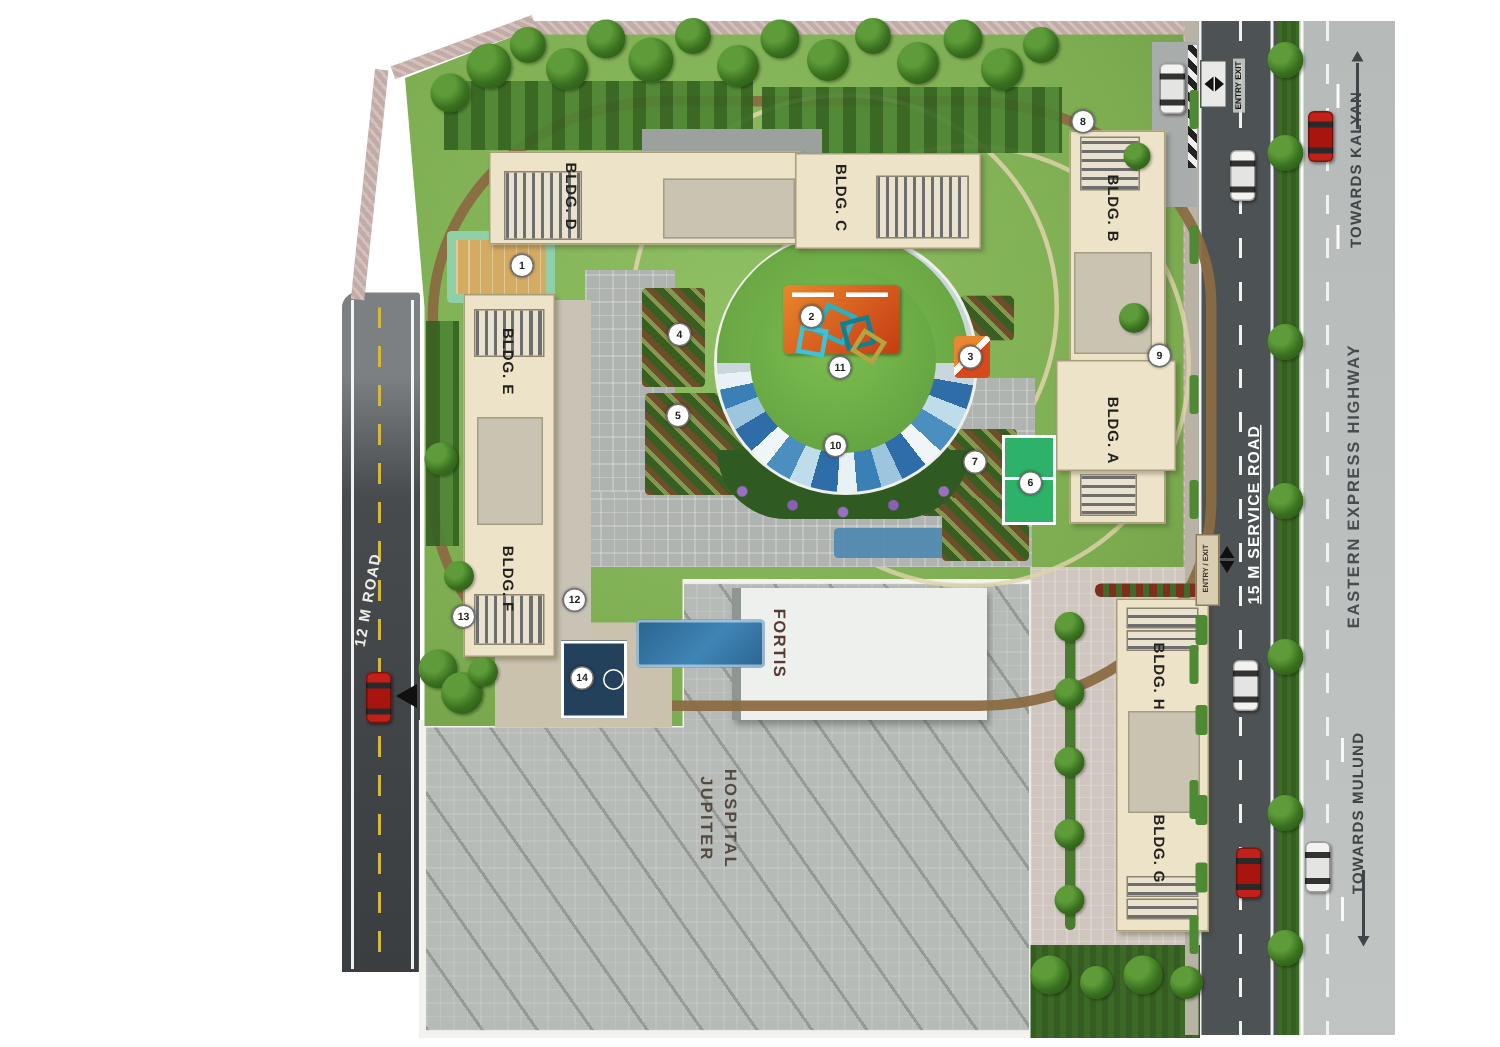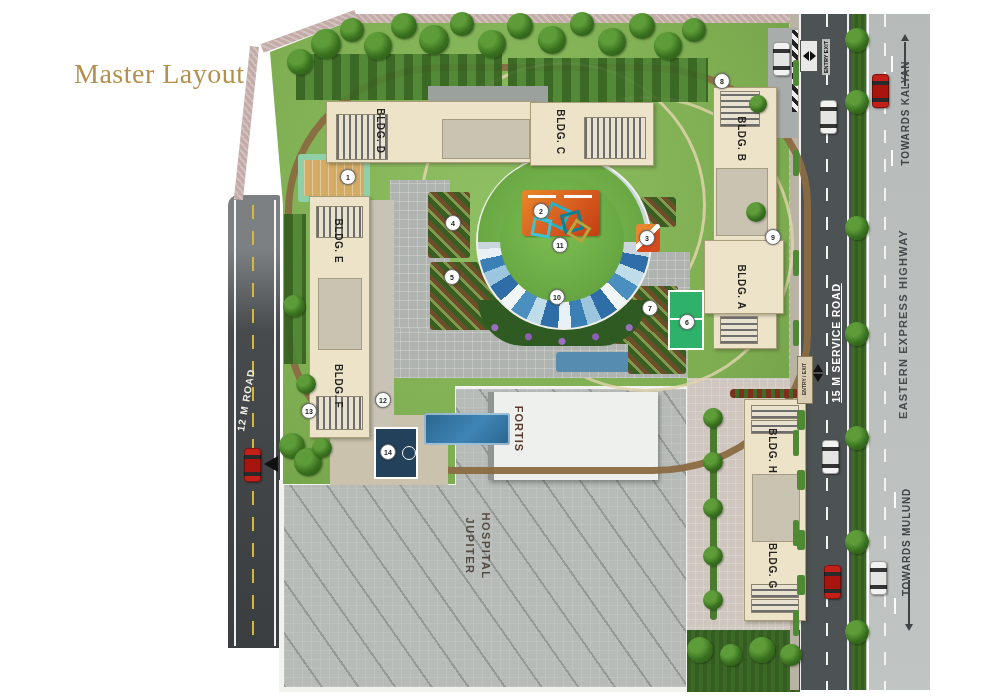--- a/index.html
+++ b/index.html
@@ -43,21 +43,20 @@
   .tri-down{width:0;height:0;border-left:5px solid transparent;border-right:5px solid transparent;border-top:8px solid #101010;}
   .arrowline{width:2px;background:#3f4447;}
   .ah-up{width:0;height:0;border-left:4px solid transparent;border-right:4px solid transparent;border-bottom:7px solid #3f4447;}
   .ah-down{width:0;height:0;border-left:4px solid transparent;border-right:4px solid transparent;border-top:7px solid #3f4447;}
 </style>
 </head>
 <body>
 
 <div id="stage">
 
-  <div id="title" class="abs">Master Layout</div>
 
   <div class="abs" style="left:862px;top:14px;width:68px;height:676px;background:linear-gradient(180deg,#b6bab9,#c0c4c2);"></div>
   <div class="abs dashv" style="left:884px;top:14px;height:676px;"></div>
   <div class="abs roadline" style="left:867px;top:14px;width:2px;height:676px;"></div>
   <div class="abs roadline" style="left:891px;top:56px;width:2px;height:16px;"></div>
   <div class="abs roadline" style="left:891px;top:150px;width:2px;height:16px;"></div>
   <div class="abs roadline" style="left:894px;top:492px;width:2px;height:16px;"></div>
   <div class="abs roadline" style="left:894px;top:598px;width:2px;height:16px;"></div>
 
   <div class="abs" style="left:849px;top:14px;width:17px;height:676px;background:#3d6b26;

